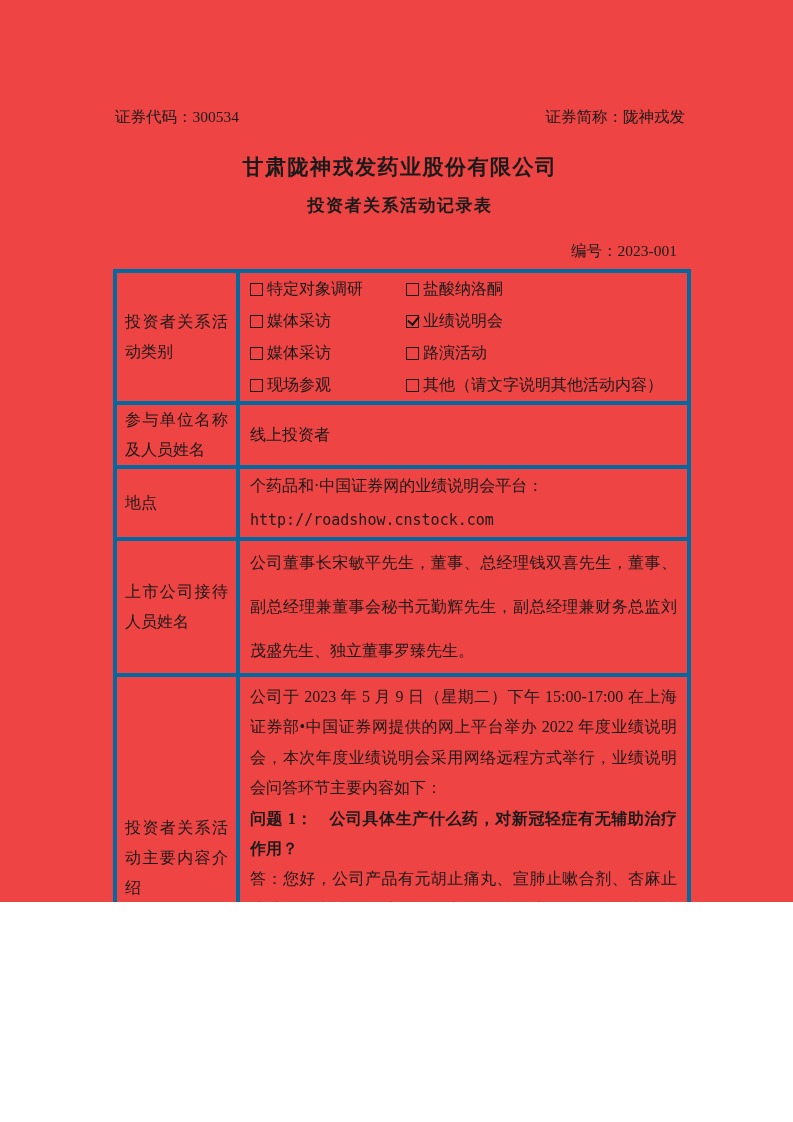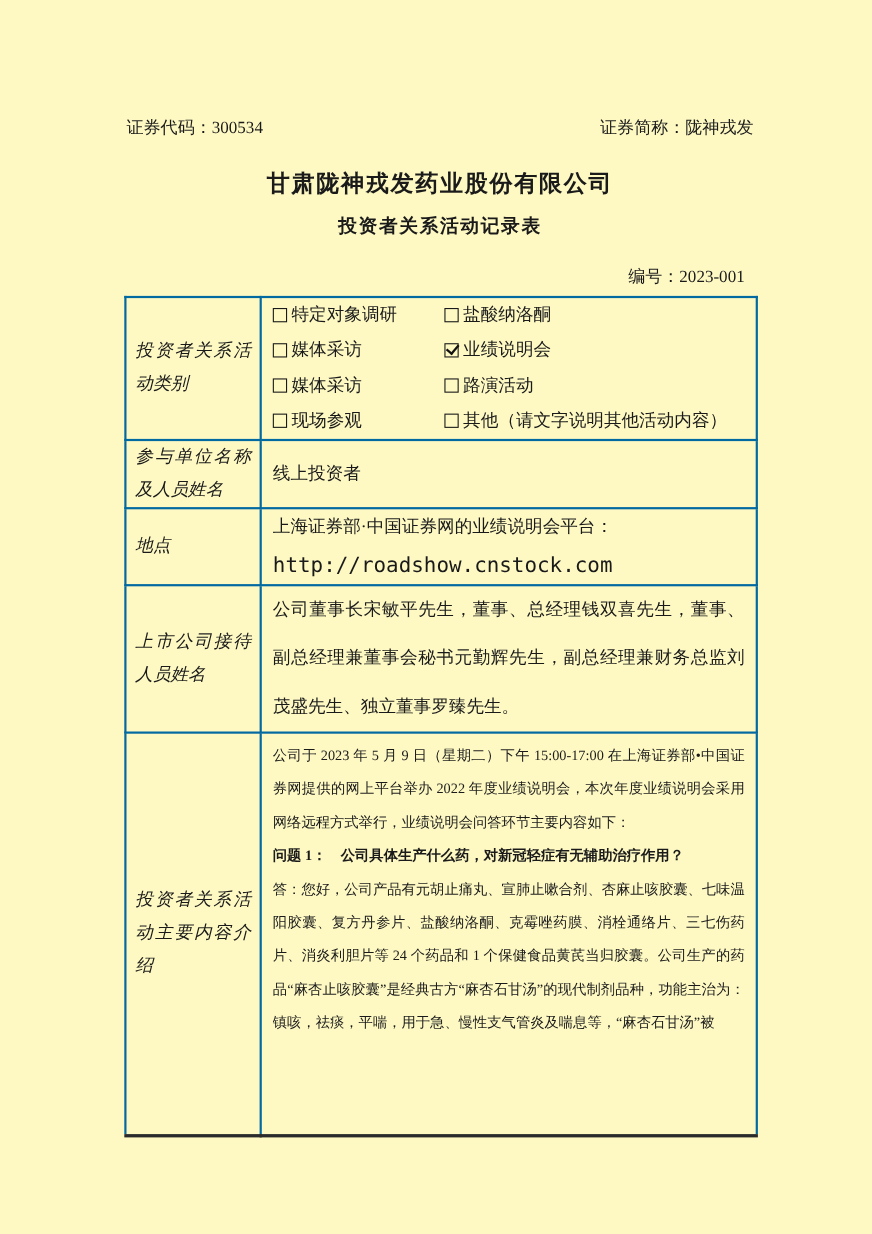--- a/index.html
+++ b/index.html
@@ -1,21 +1,21 @@
 <!DOCTYPE html>
 <html lang="zh"><head>
 <meta charset="utf-8">
 <style>
   * { box-sizing: border-box; }
   html, body { margin: 0; padding: 0; background: #ffffff; }
   .page {
     position: relative;
     width: 793px;
-    height: 1122px;
-    background: #fef9c3;
+    height: 902px;
+    background: #ef4444;
     overflow: hidden;
     font-family: "Liberation Serif", "DejaVu Serif", serif;
     color: #1a1a1a;
   }
   .doc { position: absolute; left: 113px; top: 107px; width: 574px; }
 
   .meta-row {
     display: flex;
     justify-content: space-between;
     font-size: 15.5px;
@@ -44,31 +44,30 @@
   }
 
   table.record {
     margin-top: 7px;
     width: 574px;
     border-collapse: collapse;
     table-layout: fixed;
   }
   table.record { border: 2px solid #2b2b2b; border-bottom-width: 3px; }
   .record td {
-    border: 2px solid #0369a1;
+    border: 4px solid #0369a1;
     padding: 0;
     vertical-align: middle;
     font-size: 16px;
   }
   td.lbl {
     padding: 0 8px;
     text-align: justify;
     text-justify: inter-ideograph;
     line-height: 30px;
-    font-style: italic;
   }
   td.val { padding: 0 10px; line-height: 32px; }
 
   .r1 td { height: 128px; }
   .r2 td { height: 62px; }
   .r3 td { height: 33px; }
   .r4 td { height: 68px; }
   .r5 td { height: 95px; }
   .r6 td { height: 366px; }
 
@@ -97,32 +96,32 @@
     border-left: 2.2px solid #111;
     border-bottom: 2.2px solid #111;
     transform: rotate(-50deg);
   }
 
   .loc-line { display: block; line-height: 34px; }
   .loc-url {
     display: block;
     line-height: 34px;
     font-family: "DejaVu Sans Mono", "Liberation Mono", monospace;
-    font-size: 19px;
+    font-size: 15px;
   }
   td.val.just { text-align: justify; text-justify: inter-ideograph; line-height: 44px; }
 
   td.content-cell { vertical-align: top; padding: 5px 10px 0 10px; }
   .clip { max-height: 356px; overflow: hidden; }
   .clip p {
     margin: 0;
     text-align: justify;
     text-justify: inter-ideograph;
     line-height: 30.4px;
-    font-size: 13px;
+    font-size: 16px;
   }
   .clip p.q { font-weight: 700; }
 </style>
 </head>
 <body>
 
 <div class="page">
   <div class="doc">
 
     <div class="meta-row">
@@ -175,21 +174,21 @@
 
       <tr class="r2">
         <td class="lbl">参与单位名称及人员姓名</td>
         <td class="val">线上投资者</td>
       </tr>
 
 
       <tr class="r4">
         <td class="lbl">地点</td>
         <td class="val">
-          <span class="loc-line">上海证券部·中国证券网的业绩说明会平台：</span>
+          <span class="loc-line">个药品和·中国证券网的业绩说明会平台：</span>
           <span class="loc-url">http://roadshow.cnstock.com</span>
         </td>
       </tr>
 
       <tr class="r5">
         <td class="lbl">上市公司接待人员姓名</td>
         <td class="val just">公司董事长宋敏平先生，董事、总经理钱双喜先生，董事、副总经理兼董事会秘书元勤辉先生，副总经理兼财务总监刘茂盛先生、独立董事罗臻先生。</td>
       </tr>
 
       <tr class="r6">

